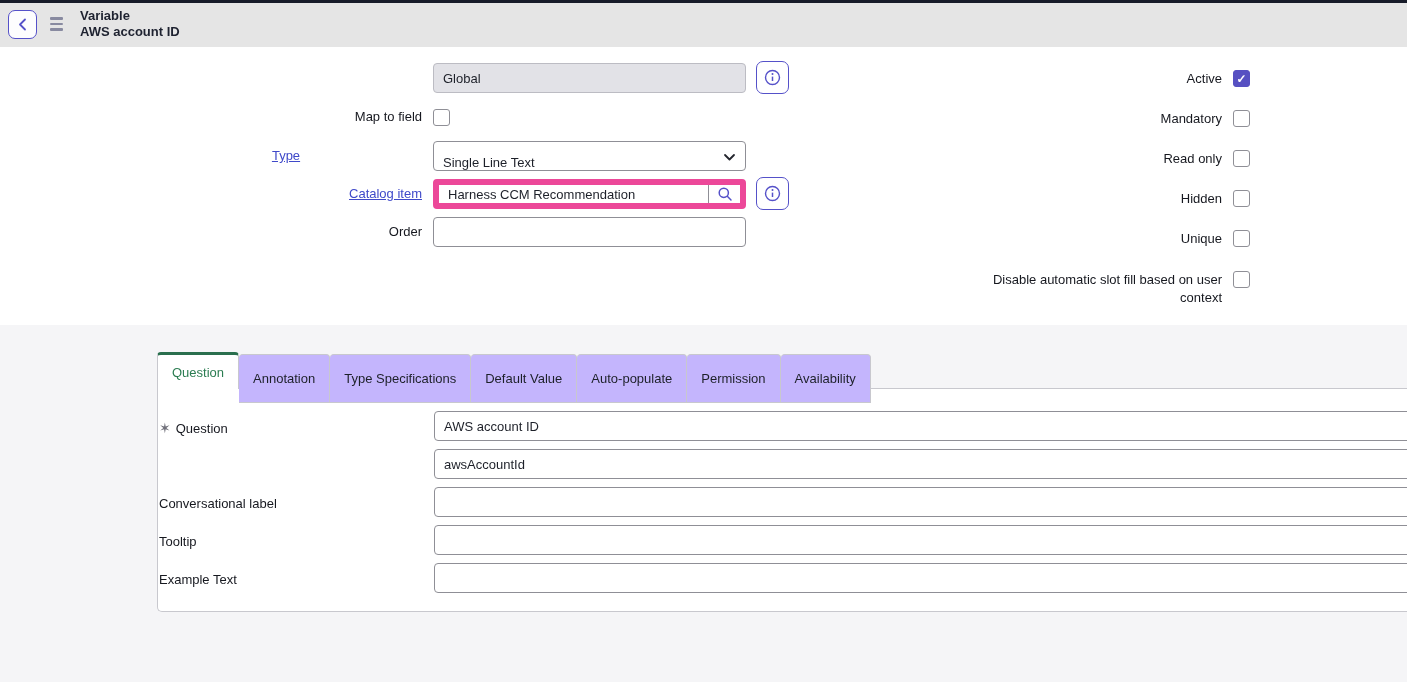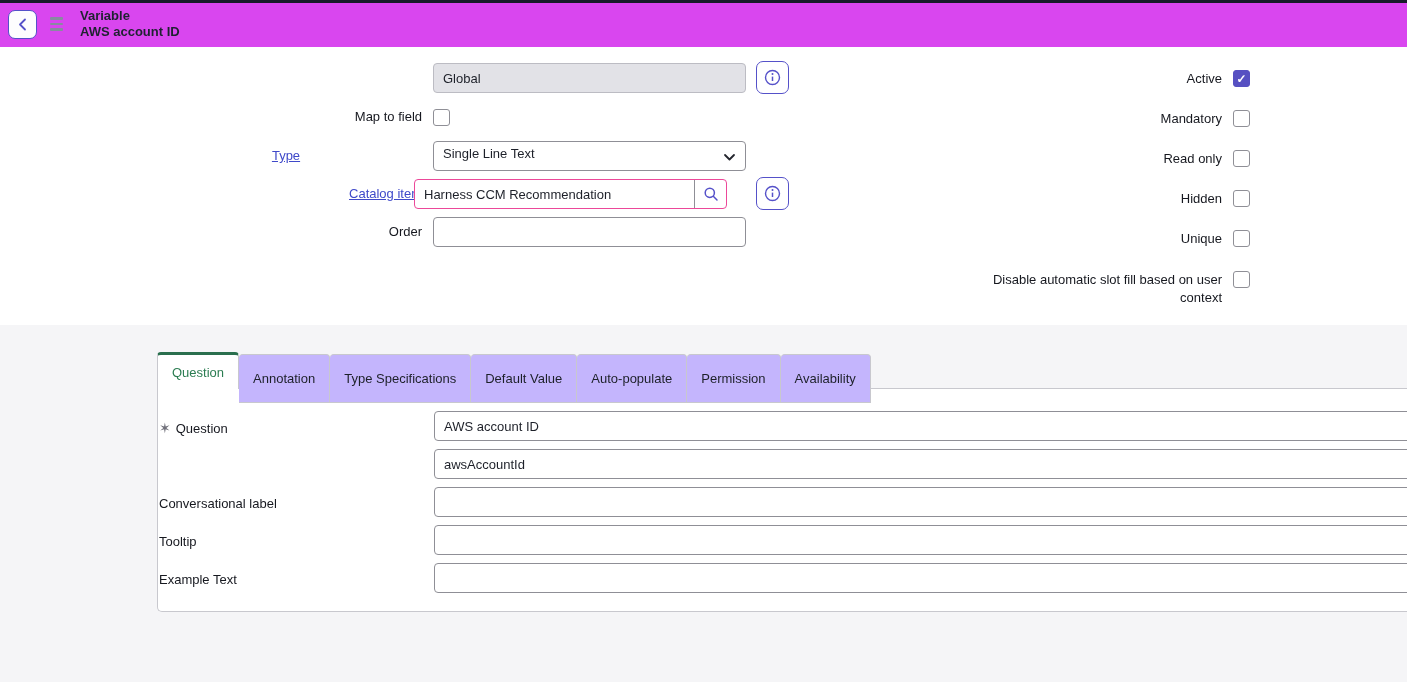--- a/index.html
+++ b/index.html
@@ -2,44 +2,44 @@
 <html><head>
 <meta charset="utf-8">
 <style>
   * { box-sizing: border-box; }
   html,body { margin:0; padding:0; }
   body { font-family:"Liberation Sans", sans-serif; font-size:13px; color:#1d2029; }
   .screen { position:relative; width:1407px; height:682px; background:#ffffff; overflow:hidden; }
 
   
   .topstrip { position:absolute; left:0; top:0; width:1407px; height:3px; background:#171b29; }
-  .header { position:absolute; left:0; top:3px; width:1407px; height:44px; background:#d946ef; }
+  .header { position:absolute; left:0; top:3px; width:1407px; height:44px; background:#e5e5e5; }
   .back-btn { position:absolute; left:8px; top:7px; width:29px; height:29px; background:#fdfdfe;
               border:1px solid #5551c9; border-radius:7px; display:flex; align-items:center; justify-content:center; cursor:pointer; }
   .menu-btn { position:absolute; left:50px; top:12px; width:16px; height:18px; display:flex; flex-direction:column; justify-content:center; gap:3px; cursor:pointer; }
   .menu-btn i { display:block; height:2.5px; width:13px; background:#888aa0; border-radius:1px; }
   .hdr-title { position:absolute; left:80px; top:5px; line-height:16px; font-weight:bold; color:#1e2230; }
 
   
   .main-white { position:absolute; left:0; top:47px; width:1407px; height:278px; background:#ffffff; }
   .gray-zone  { position:absolute; left:0; top:325px; width:1407px; height:357px; background:#f5f5f7; }
 
   .flabel { position:absolute; left:150px; width:272px; text-align:right; line-height:30px; color:#16181f; }
   .flabel.link a, a.field-link { color:#3f49c9; text-decoration:underline; cursor:pointer; }
   .rlabel { position:absolute; width:300px; left:922px; text-align:right; line-height:16px; color:#16181f; }
 
   .tinput { position:absolute; left:433px; width:313px; height:30px; border:1px solid #8f8f96; border-radius:4px;
             background:#fff; padding:0 9px; font-family:"Liberation Sans",sans-serif; font-size:13px; color:#1d2029; }
   .tinput.readonly { background:#e2e2e7; border-color:#bcbcc3; }
 
   .sel { position:absolute; left:433px; width:313px; height:30px; border:1px solid #8f8f96; border-radius:4px;
-         background:#fff; display:flex; padding:4px 30px 0 9px; cursor:pointer; }
+         background:#fff; display:flex; align-items:center; padding:12px 30px 0 9px; cursor:pointer; }
   .sel .chev { position:absolute; right:9px; top:9px; }
 
-  .ref-wrap { position:absolute; left:414px; width:313px; height:30px; border:1px solid #ec4899; border-radius:4px; background:#fff; display:flex; }
+  .ref-wrap { position:absolute; left:433px; width:313px; height:30px; border:6px solid #ec4899; border-radius:4px; background:#fff; display:flex; }
   .ref-wrap input { flex:1; border:none; outline:none; background:transparent; padding:0 9px;
                     font-family:"Liberation Sans",sans-serif; font-size:13px; color:#1d2029; min-width:0; }
   .ref-search { width:32px; border-left:1px solid #8f8f96; display:flex; align-items:center; justify-content:center; cursor:pointer;
                 border-radius:0 4px 4px 0; }
 
   .info-btn { position:absolute; left:756px; width:33px; height:33px; border:1px solid #5551c9; border-radius:7px;
               background:#fff; display:flex; align-items:center; justify-content:center; cursor:pointer; }
 
   .cb { position:absolute; width:17px; height:17px; border:1px solid #8f8f96; border-radius:3px; background:#fff; cursor:pointer; }
   .cb[data-checked="true"] { background:#5750c2; border-color:#5750c2; }

